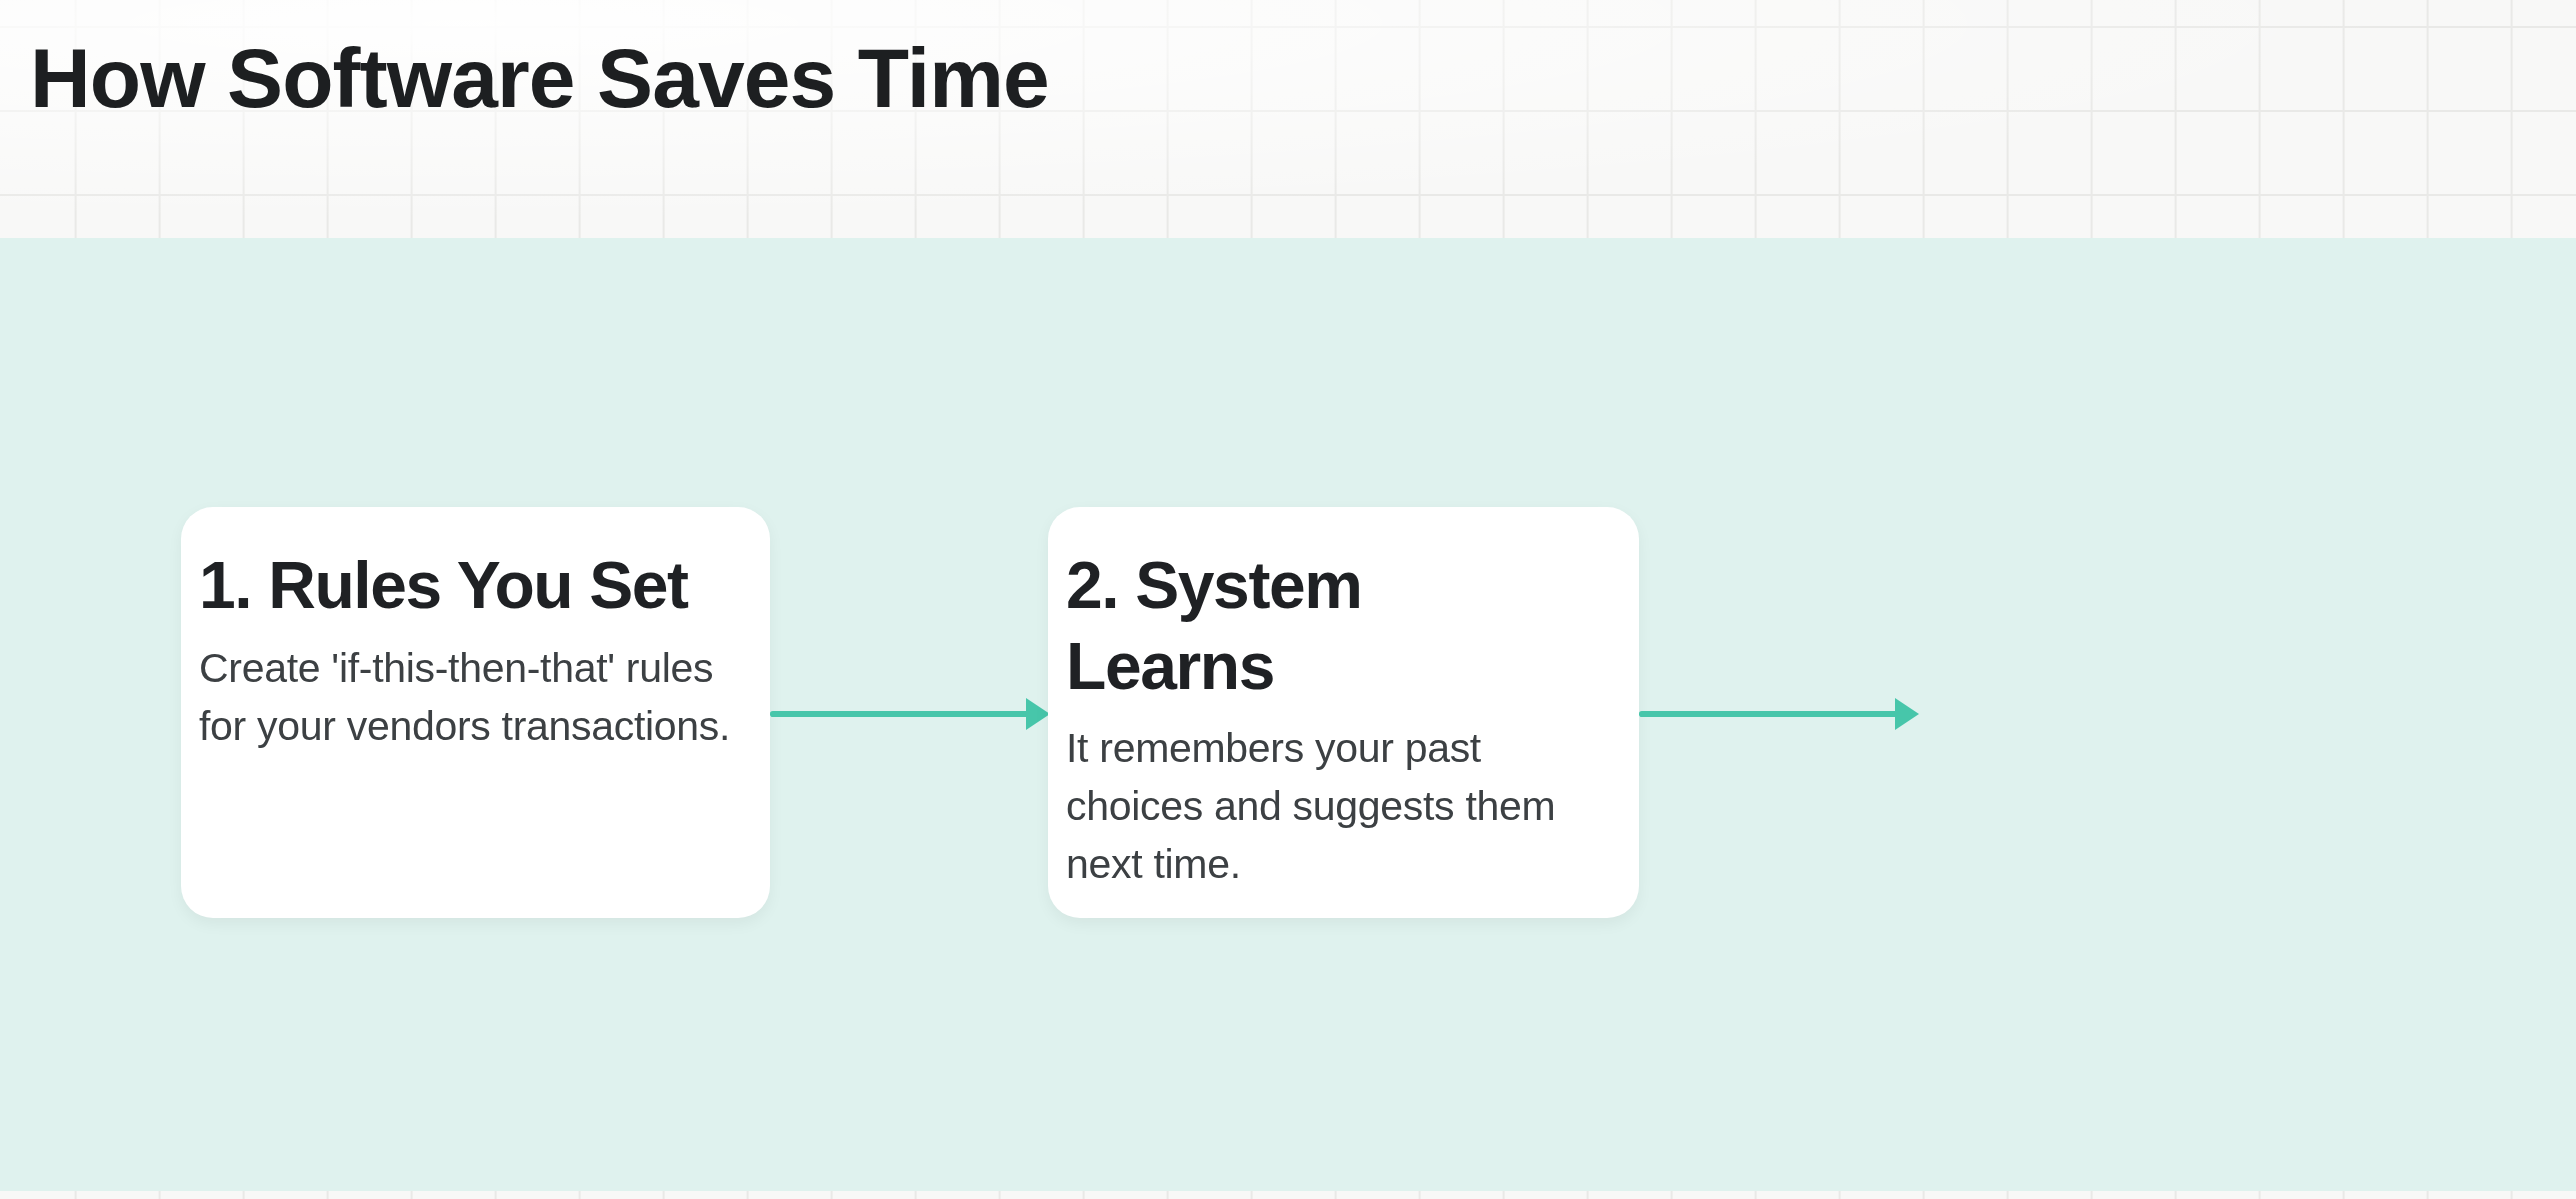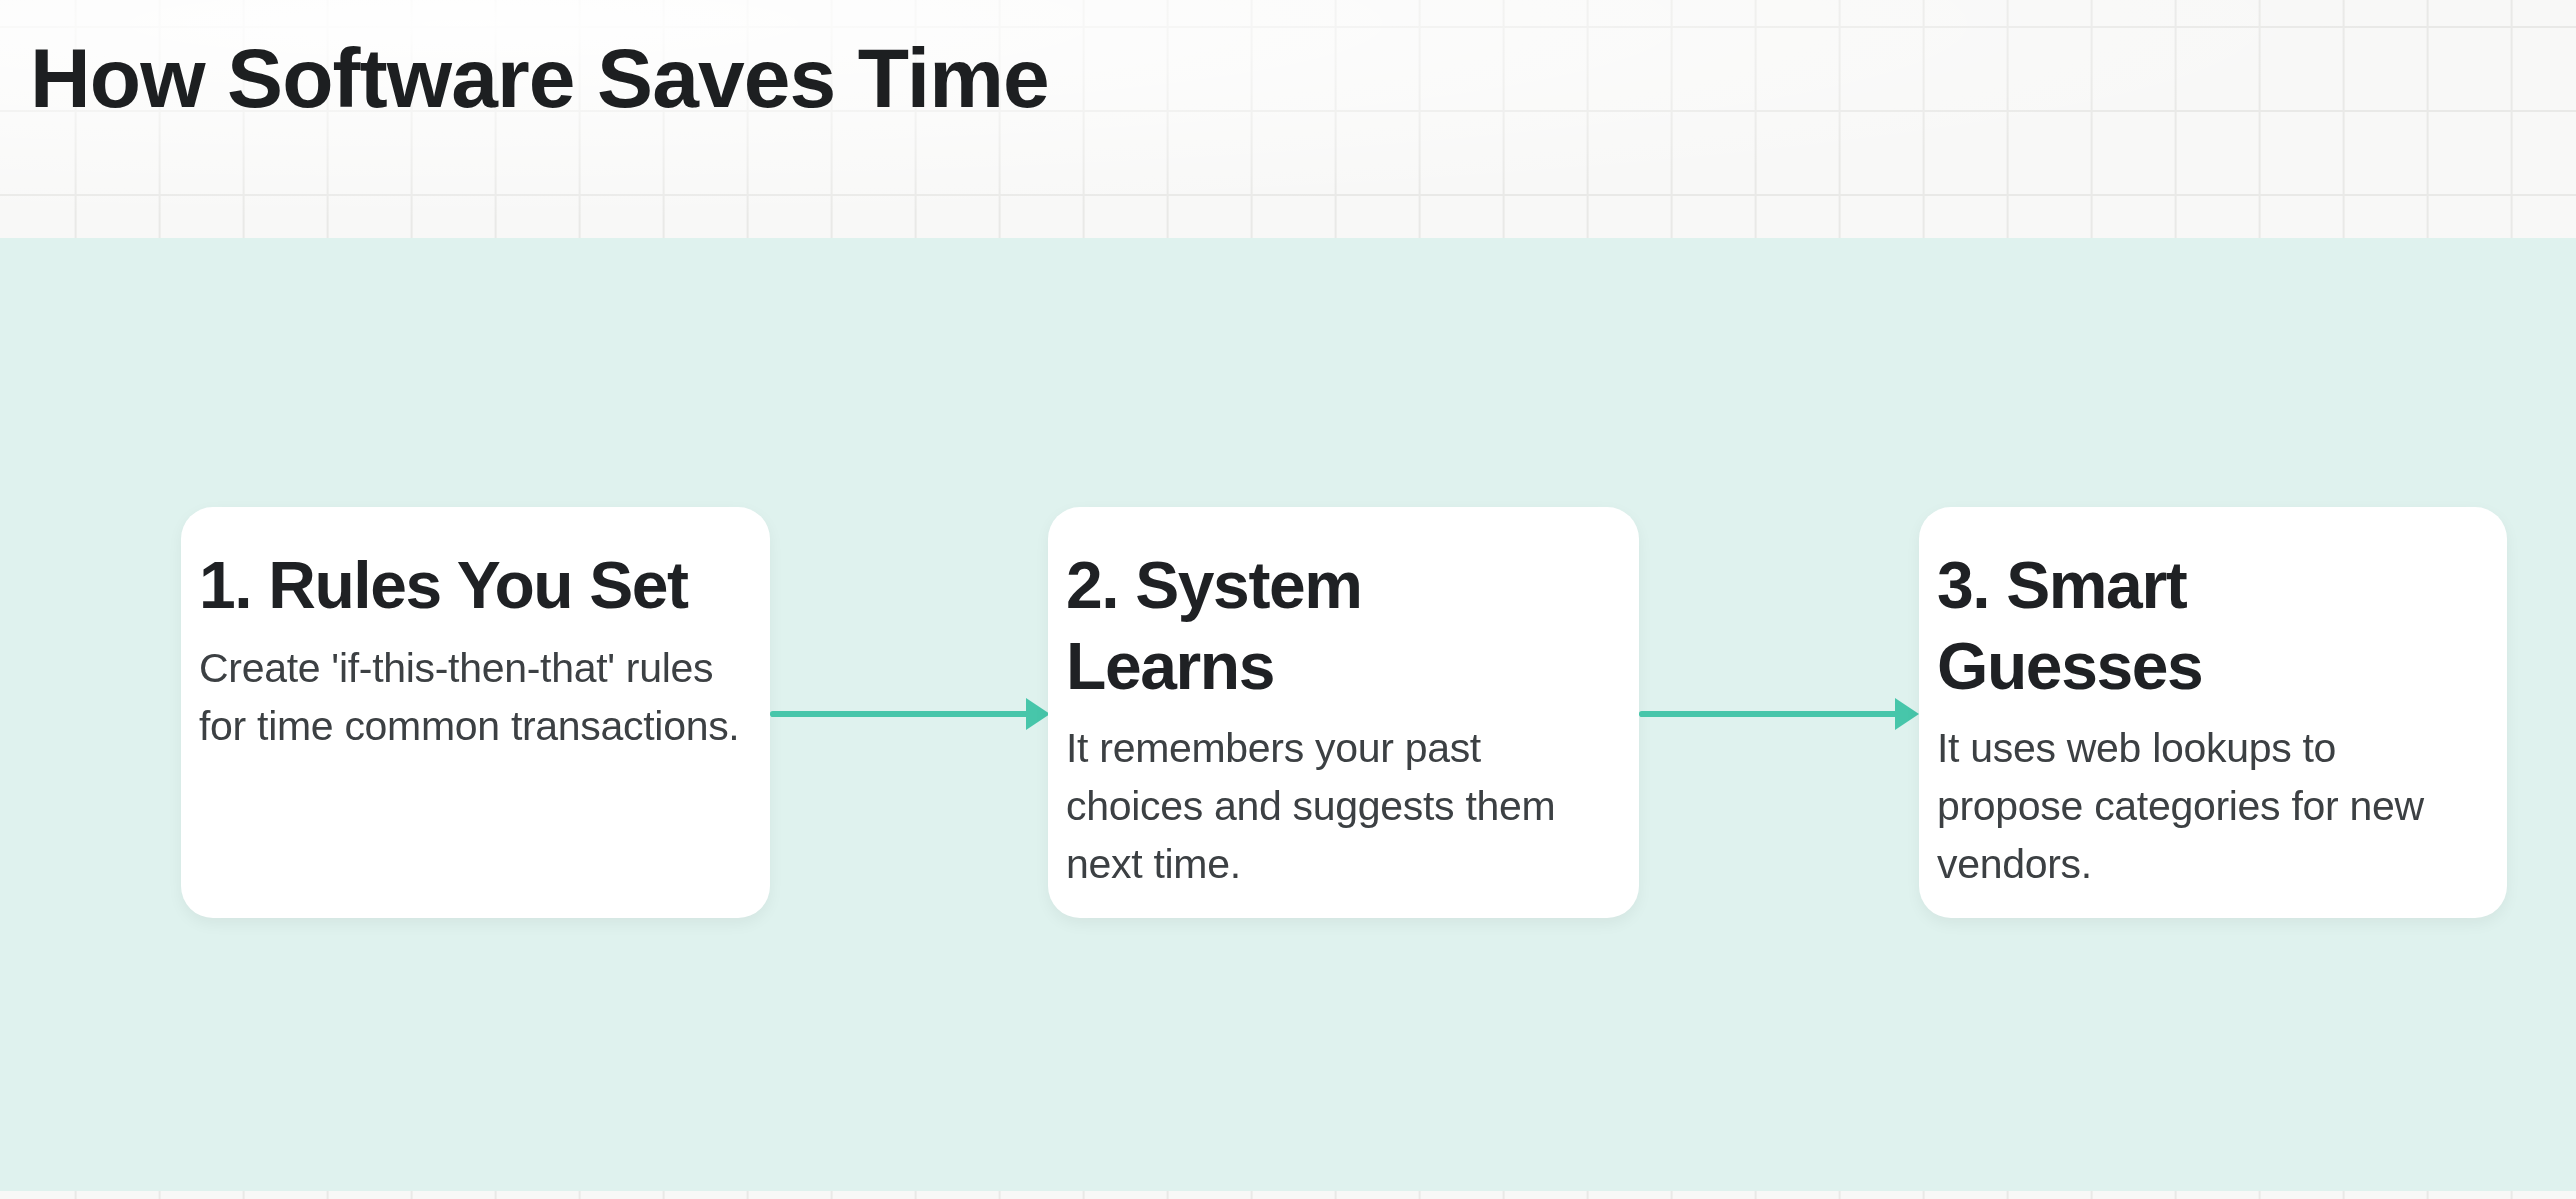--- a/index.html
+++ b/index.html
@@ -107,37 +107,33 @@
 <div class="stage">
 
   <div class="header-glow"></div>
 
   <h1 class="slide-title">How Software Saves Time</h1>
 
   <div class="mint-band"></div>
 
   <div class="card card-1">
     <h2>1. Rules You Set</h2>
-    <p>Create 'if-this-then-that' rules for time common transactions.</p>
+    <p>Create 'if-this-then-that' rules for your vendors transactions.</p>
   </div>
 
   <div class="flow-arrow arrow-a">
     <div class="arrow-line"></div>
     <div class="arrow-head"></div>
   </div>
 
   <div class="card card-2">
     <h2>2. System Learns</h2>
     <p>It remembers your past choices and suggests them next time.</p>
   </div>
 
   <div class="flow-arrow arrow-b">
     <div class="arrow-line"></div>
     <div class="arrow-head"></div>
   </div>
 
-  <div class="card card-3">
-    <h2>3. Smart Guesses</h2>
-    <p>It uses web lookups to propose categories for new vendors.</p>
-  </div>
 
 </div>
 
 
 </body></html>

